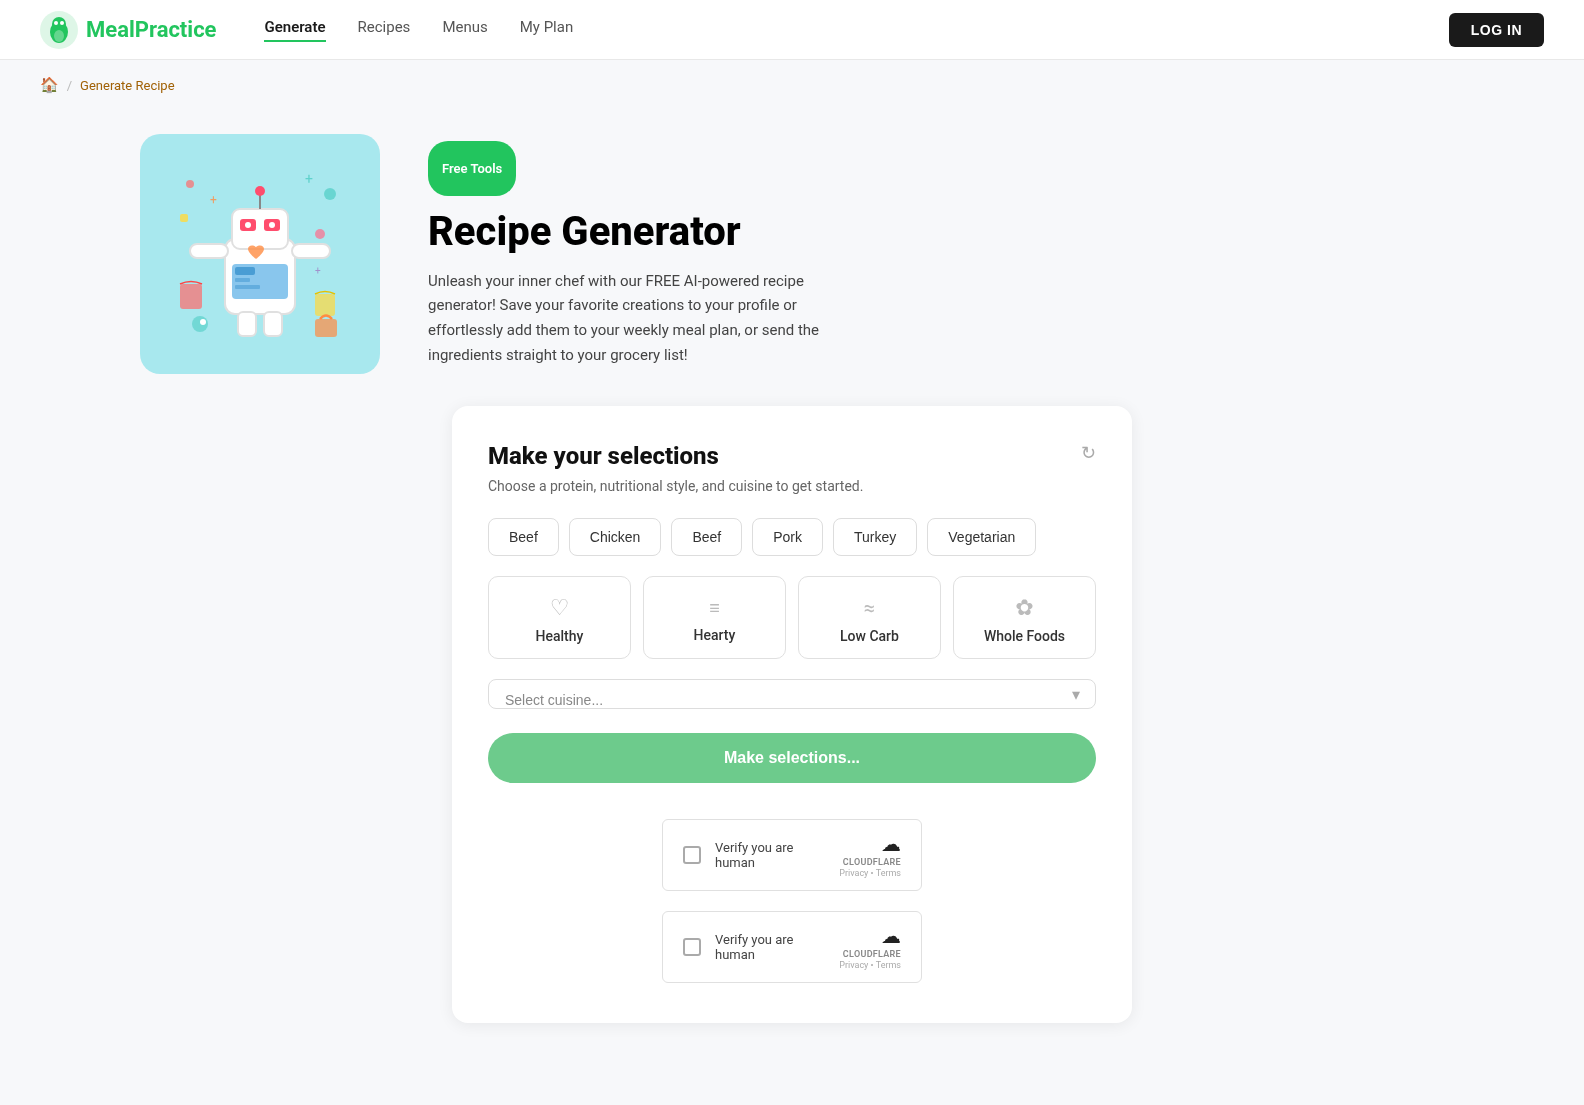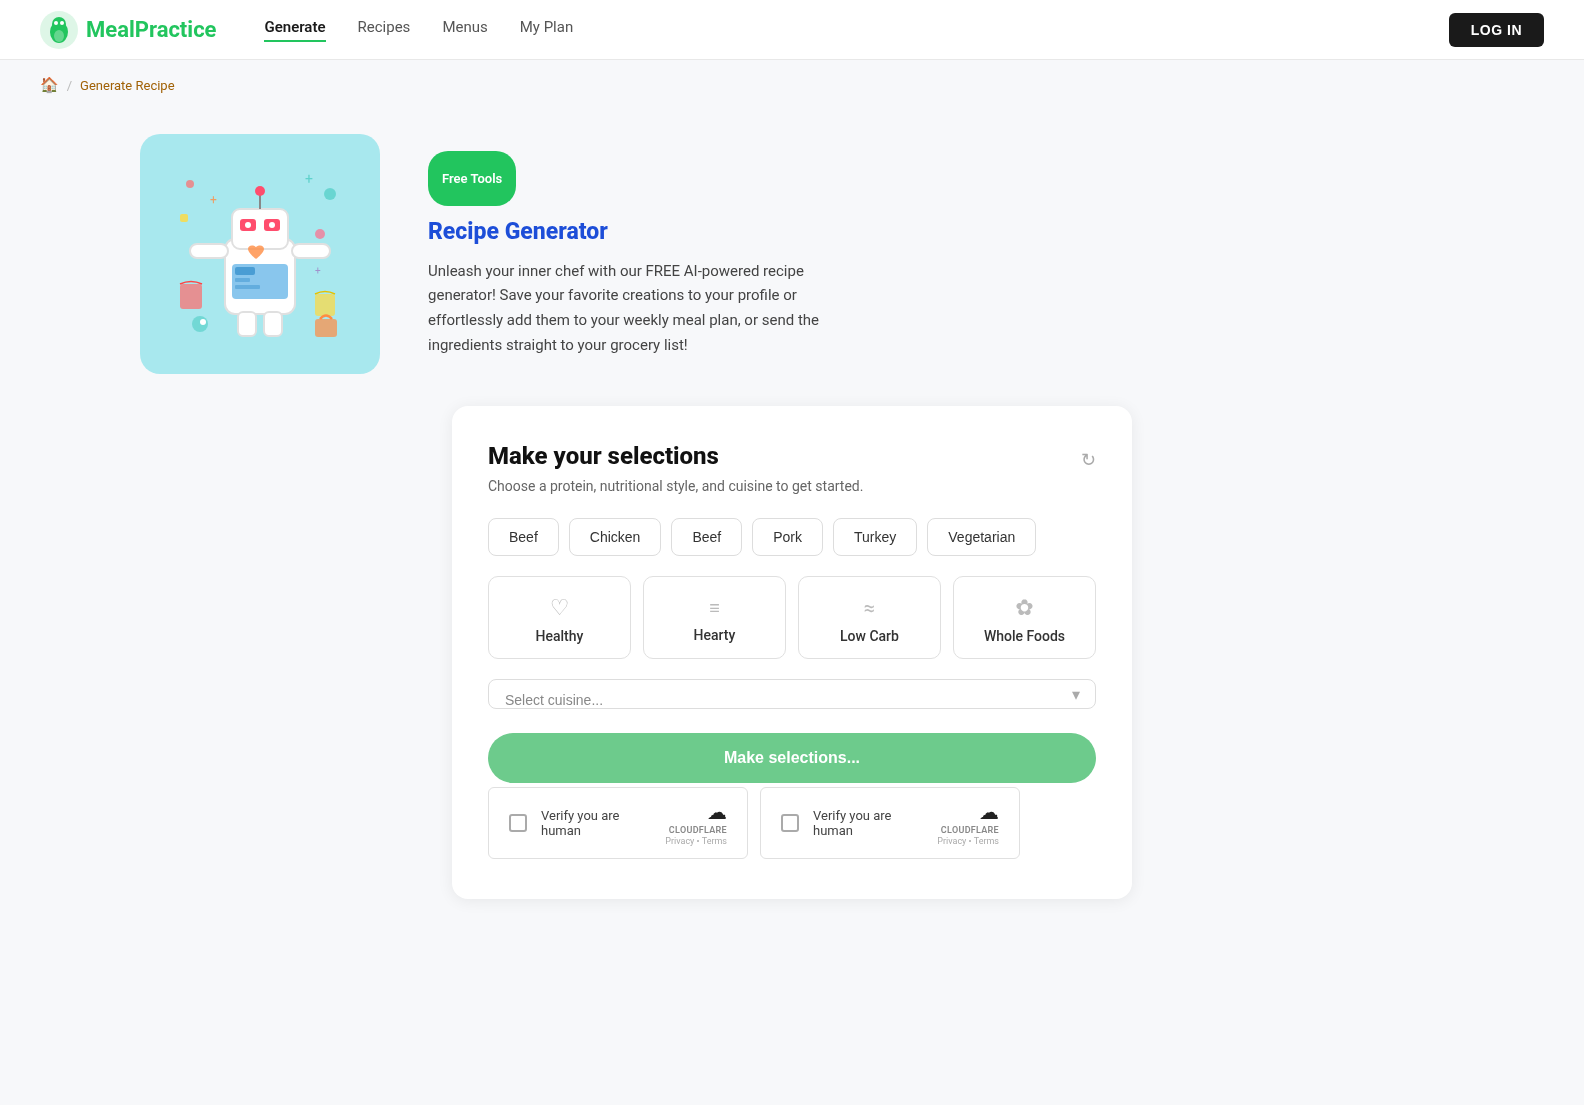--- a/index.html
+++ b/index.html
@@ -108,23 +108,23 @@
       background: #22c55e;
       color: #fff;
       font-size: 13px;
       font-weight: 600;
       border-radius: 20px;
       padding: 20px 14px;
       display: inline-block;
       margin-bottom: 12px;
     }
     .hero-title {
-      font-size: 23px;
+      font-size: 40px;
       font-weight: 800;
-      color: #1d4ed8;
+      color: #000000;
       margin-bottom: 14px;
     }
     .hero-desc {
       font-size: 15px;
       color: #444;
       line-height: 1.65;
     }
 
     
     .selections-card {
@@ -132,21 +132,21 @@
       border-radius: 16px;
       margin: 0 auto 40px;
       max-width: 680px;
       padding: 36px 36px 40px;
       box-shadow: 0 2px 16px rgba(0,0,0,0.07);
       position: relative;
     }
     .card-header {
       display: flex;
       justify-content: space-between;
-      align-items: flex-end;
+      align-items: flex-start;
       margin-bottom: 8px;
     }
     .card-title {
       font-size: 24px;
       font-weight: 800;
       color: #111;
     }
     .refresh-icon {
       color: #aaa;
       font-size: 18px;
@@ -236,29 +236,29 @@
     .submit-btn {
       width: 100%;
       background: #6dcb8c;
       color: #fff;
       border: none;
       border-radius: 30px;
       padding: 16px;
       font-size: 16px;
       font-weight: 600;
       cursor: pointer;
-      margin-bottom: 4px;
+      margin-bottom: 36px;
     }
 
     
     .cloudflare-row {
       display: flex;
-      flex-direction: row;
-      align-items: center;
-      gap: 12px;
+      flex-direction: column;
+      align-items: center;
+      gap: 20px;
     }
     .cloudflare-box {
       border: 1.5px solid #e0e0e0;
       border-radius: 6px;
       background: #fff;
       padding: 12px 20px;
       width: 260px;
       display: flex;
       align-items: center;
       gap: 14px;

